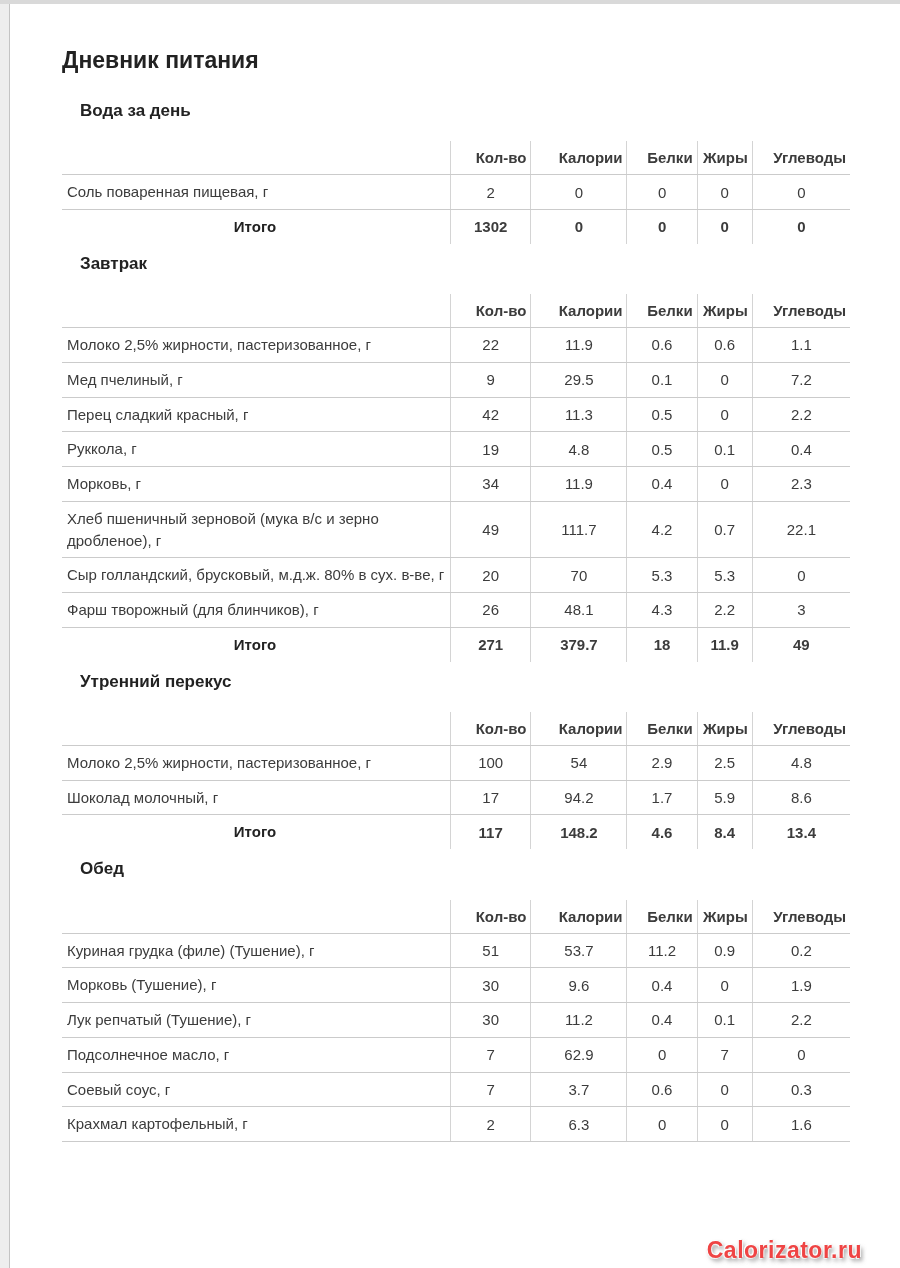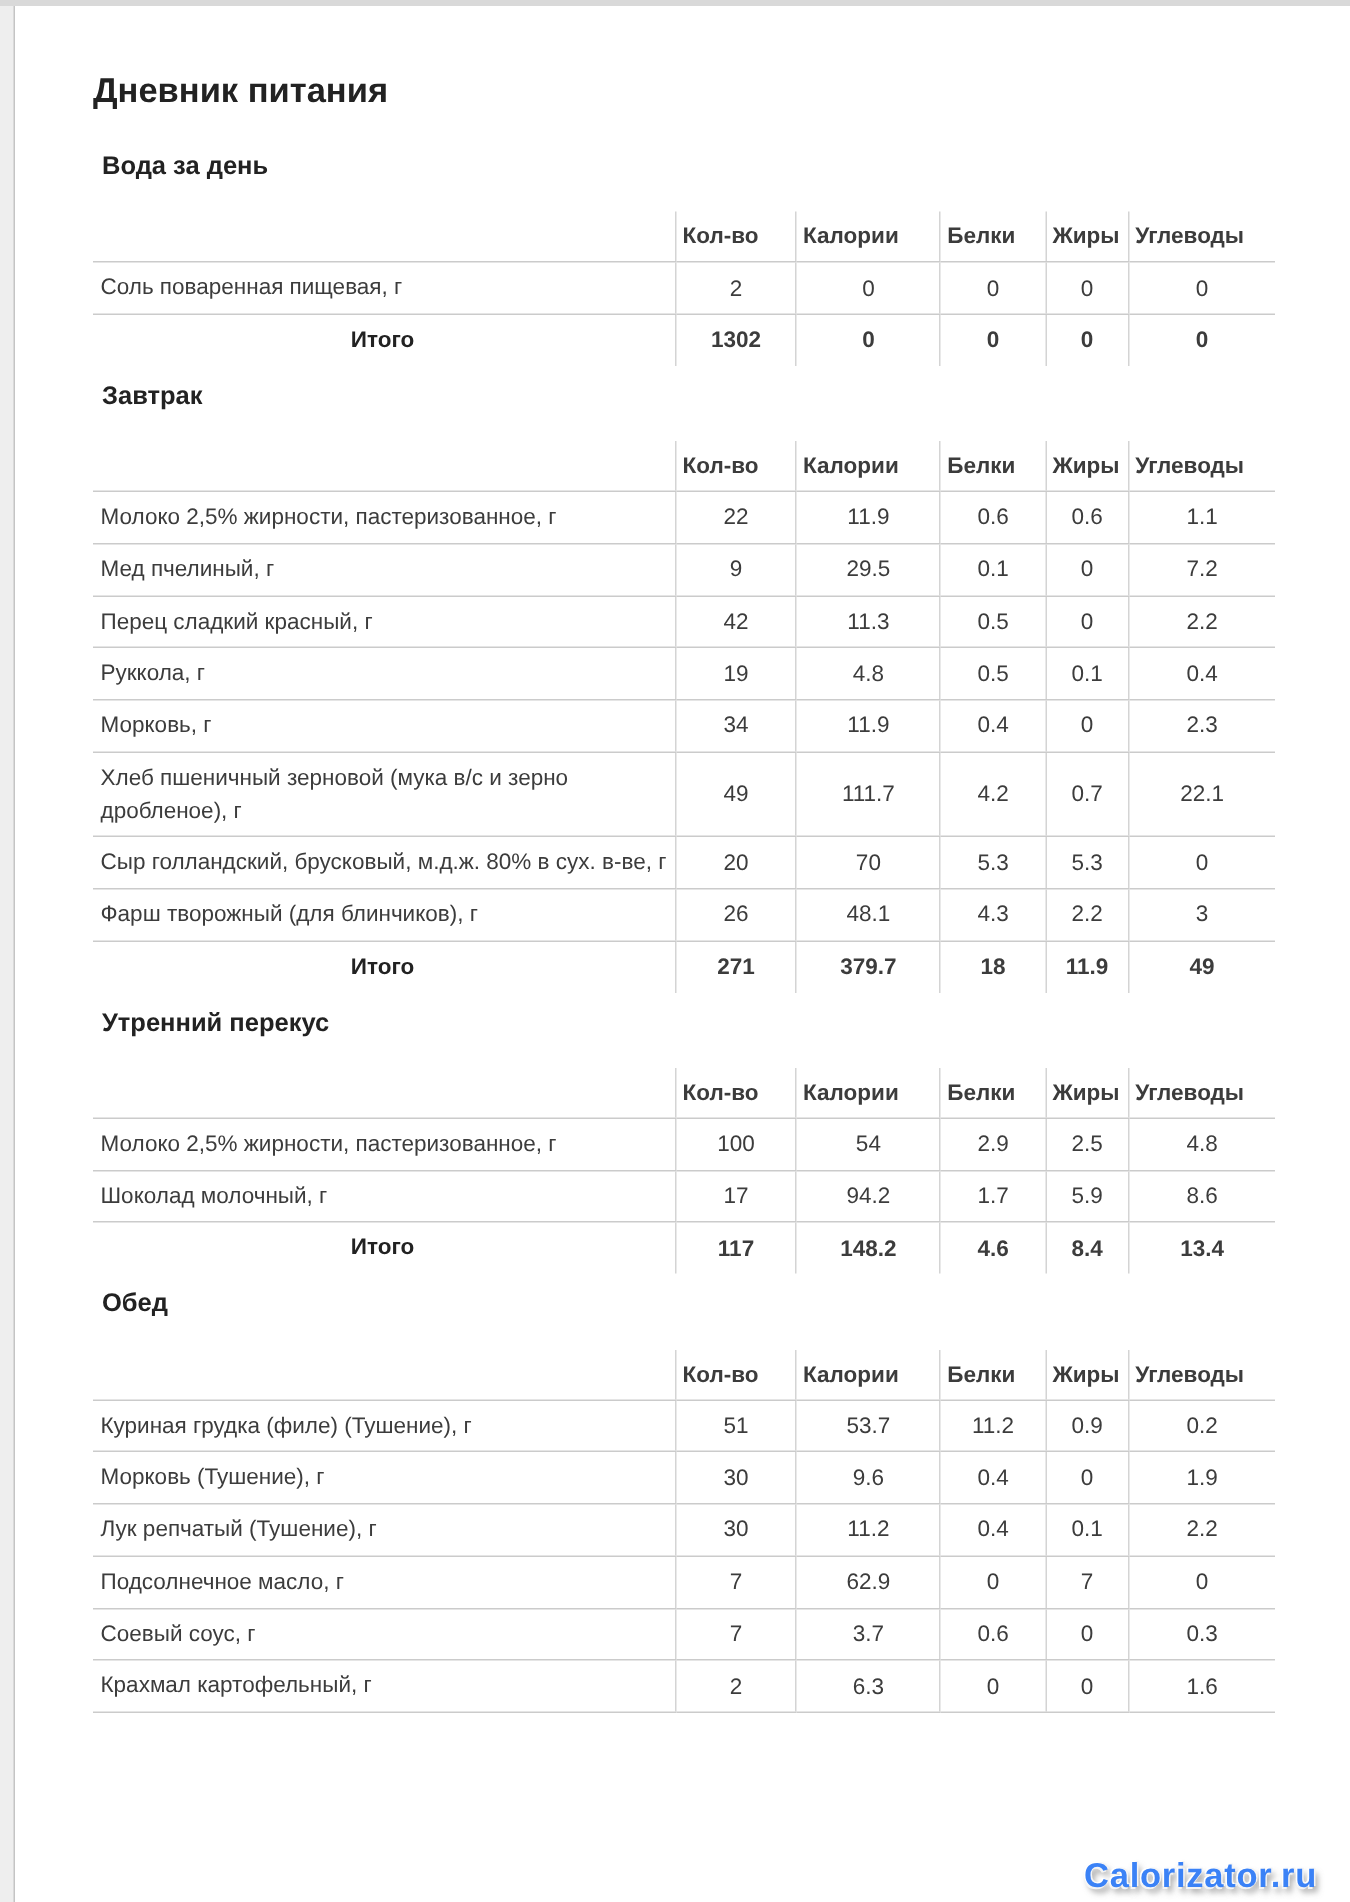--- a/index.html
+++ b/index.html
@@ -30,21 +30,21 @@
     padding: 46px 50px 0 62px;
   }
   h1.page-title {
     margin: 0 0 26px 0;
     font-size: 23px;
     line-height: 1.25;
     font-weight: 700;
     color: #222222;
   }
   h2.section-title {
-    margin: 10px 0 20px 6px;
+    margin: 10px 0 20px 18px;
     font-size: 17px;
     line-height: 1.2;
     font-weight: 700;
     color: #222222;
   }
   table.diary {
     width: 100%;
     border-collapse: collapse;
     table-layout: fixed;
     font-size: 15px;
@@ -57,45 +57,45 @@
   table.diary col.c-fat   { width: 7.0%;  }
   table.diary col.c-carb  { width: 12.4%; }
   table.diary th, table.diary td {
     border-bottom: 1px solid #cbcbcb;
     padding: 6px 4px;
     vertical-align: middle;
     overflow: hidden;
   }
   table.diary th {
     font-weight: 700;
-    text-align: left;
+    text-align: right;
     padding: 8px 4px;
     color: #3c3c3c;
   }
   table.diary th.blank { border-bottom: 1px solid #cbcbcb; }
   table.diary td.name {
     text-align: left;
     padding-left: 5px;
     line-height: 1.45;
   }
   table.diary td.num { text-align: center; }
   table.diary .vline { border-left: 1px solid #d4d4d4; }
   table.diary tr.total td { border-bottom: none; font-weight: 700; }
   table.diary tr.total td.name {
     text-align: center;
     padding-right: 7px;
     color: #222222;
   }
   .watermark {
     position: absolute;
-    right: 22px; bottom: 4px;
+    right: 38px; bottom: 4px;
     font-size: 23px;
     font-weight: 700;
     letter-spacing: 0.5px;
-    color: #3b82f6;
+    color: #ef4444;
     text-shadow:
       -1px -1px 0 #ffffff,
        1px -1px 0 #f4f4f4,
       -1px  1px 0 #f4f4f4,
        2px  3px 4px rgba(110,110,110,0.75);
   }
 </style>
 </head>
 <body>
 

